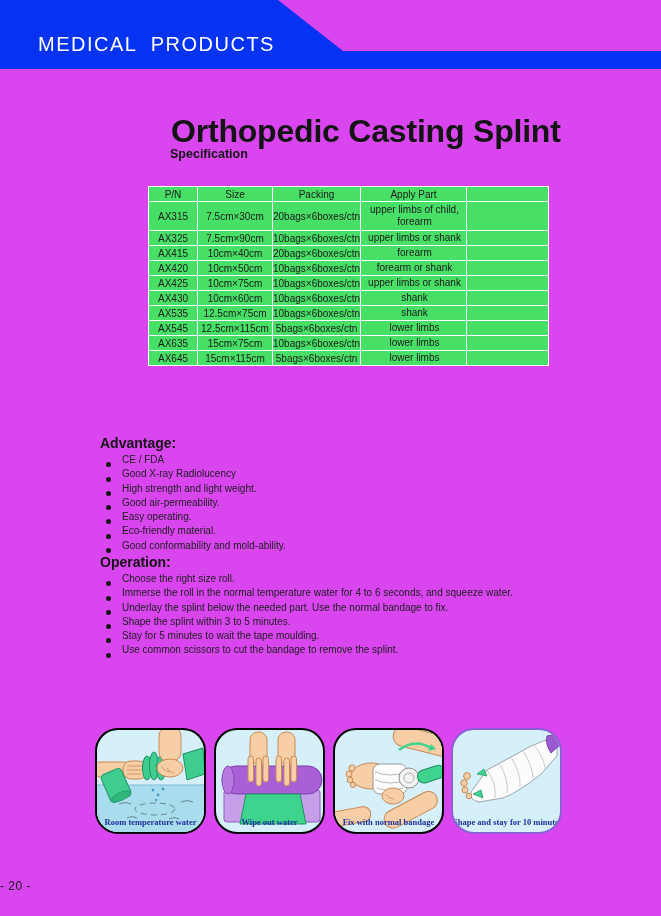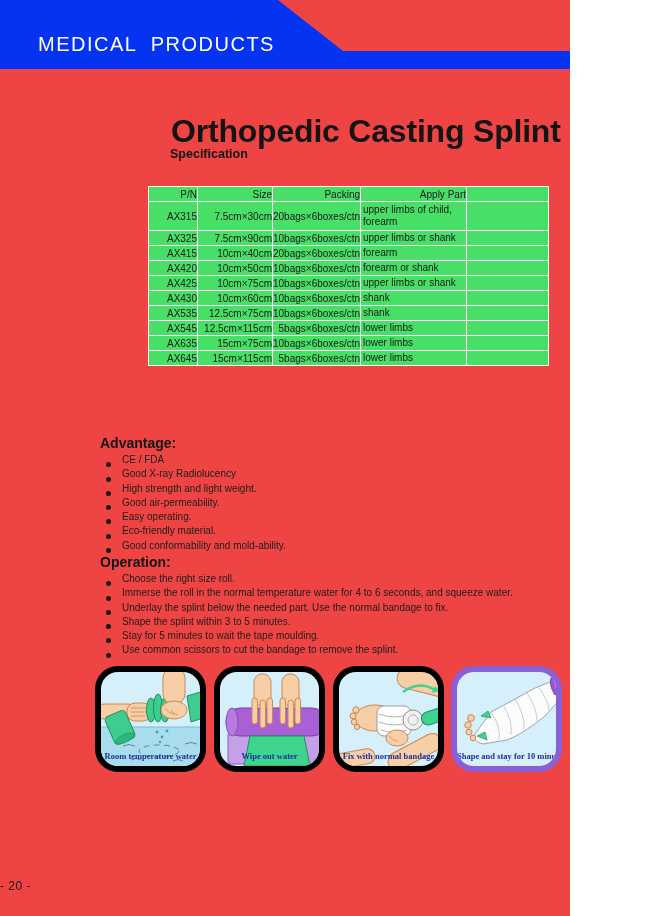--- a/index.html
+++ b/index.html
@@ -1,49 +1,49 @@
 <!DOCTYPE html>
 <html><head>
 <meta charset="utf-8">
 <style>
   *{margin:0;padding:0;box-sizing:border-box}
   html,body{width:661px;height:916px}
   body{font-family:"Liberation Sans",sans-serif;background:#fff;color:#1a1a1a;position:relative}
-  .page{position:absolute;top:0;left:0;width:570px;height:916px;background:#ef4444;overflow:hidden}
+  .page{position:absolute;top:0;left:0;width:661px;height:916px;background:#d946ef;overflow:hidden}
 
   
   .banner{position:absolute;top:0;left:0;width:661px;height:69px;background:#0433f2;
           clip-path:polygon(0 0,278px 0,343px 51px,661px 51px,661px 69px,0 69px)}
   .brand{position:absolute;top:33px;left:38px;font-size:20px;color:#ffffff;
          letter-spacing:1.5px;word-spacing:7px;font-weight:400}
 
   
   .doc-title{position:absolute;top:116px;left:171px;font-size:32px;line-height:30px;font-weight:700;color:#141414;letter-spacing:-0.2px}
   .artifact{position:absolute;top:129px;left:209px;font-size:9px;font-weight:700;color:#3a3a3a}
   .spec-heading{position:absolute;top:147px;left:170px;font-size:12.5px;font-weight:700;color:#141414}
 
   
   .spec-table{position:absolute;top:186px;left:148px;width:400px;border-collapse:collapse;table-layout:fixed}
   .spec-table th,.spec-table td{border:1.5px solid #ffffff;background:#47df66;font-size:10px;font-weight:400;
-       text-align:right;vertical-align:middle;white-space:nowrap;overflow:hidden;padding:0;color:#191919}
+       text-align:center;vertical-align:middle;white-space:nowrap;overflow:hidden;padding:0;color:#191919}
   .spec-table th{height:15px}
   .spec-table td{height:15px}
   .spec-table tr.tall td{height:29px}
-  .spec-table td.apply{text-align:left;padding-left:2px;white-space:normal;line-height:1.25}
+  .spec-table td.apply{text-align:center;padding-left:2px;white-space:normal;line-height:1.25}
 
   
   .section{position:absolute;left:100px;width:470px}
   .sec-advantage{top:436px}
   .sec-operation{top:555px}
   .section h3{font-size:14px;font-weight:700;color:#141414;line-height:14px;margin-bottom:3px}
   .bullet-item{display:flex;align-items:flex-end;font-size:10px;line-height:14.3px;white-space:nowrap;color:#1c1c1c}
   .dot{width:5px;height:5px;border-radius:50%;background:#161616;margin:4.6px 11px 0 6px;flex:0 0 5px}
 
   
-  .panel{position:absolute;top:666px;width:111px;height:106px;border:6px solid #000000;border-radius:23px;
+  .panel{position:absolute;top:728px;width:111px;height:106px;border:2px solid #000000;border-radius:23px;
          background:#d5f0fa;overflow:hidden}
   .panel.p1{left:95px}.panel.p2{left:214px}.panel.p3{left:333px}
   .panel.p4{left:451px;border-color:#8b5fd6}
   .panel svg{position:absolute;top:0;left:0;display:block}
   .caption{position:absolute;bottom:5px;left:0;right:0;text-align:center;
            font-family:"Liberation Serif",serif;font-weight:700;font-size:8.5px;color:#1c2f9e;white-space:nowrap}
 
   .page-number{position:absolute;top:879px;left:0;width:661px;text-align:left;font-size:12px;color:#1b1b1b;letter-spacing:0.5px}
 </style>
 </head>

